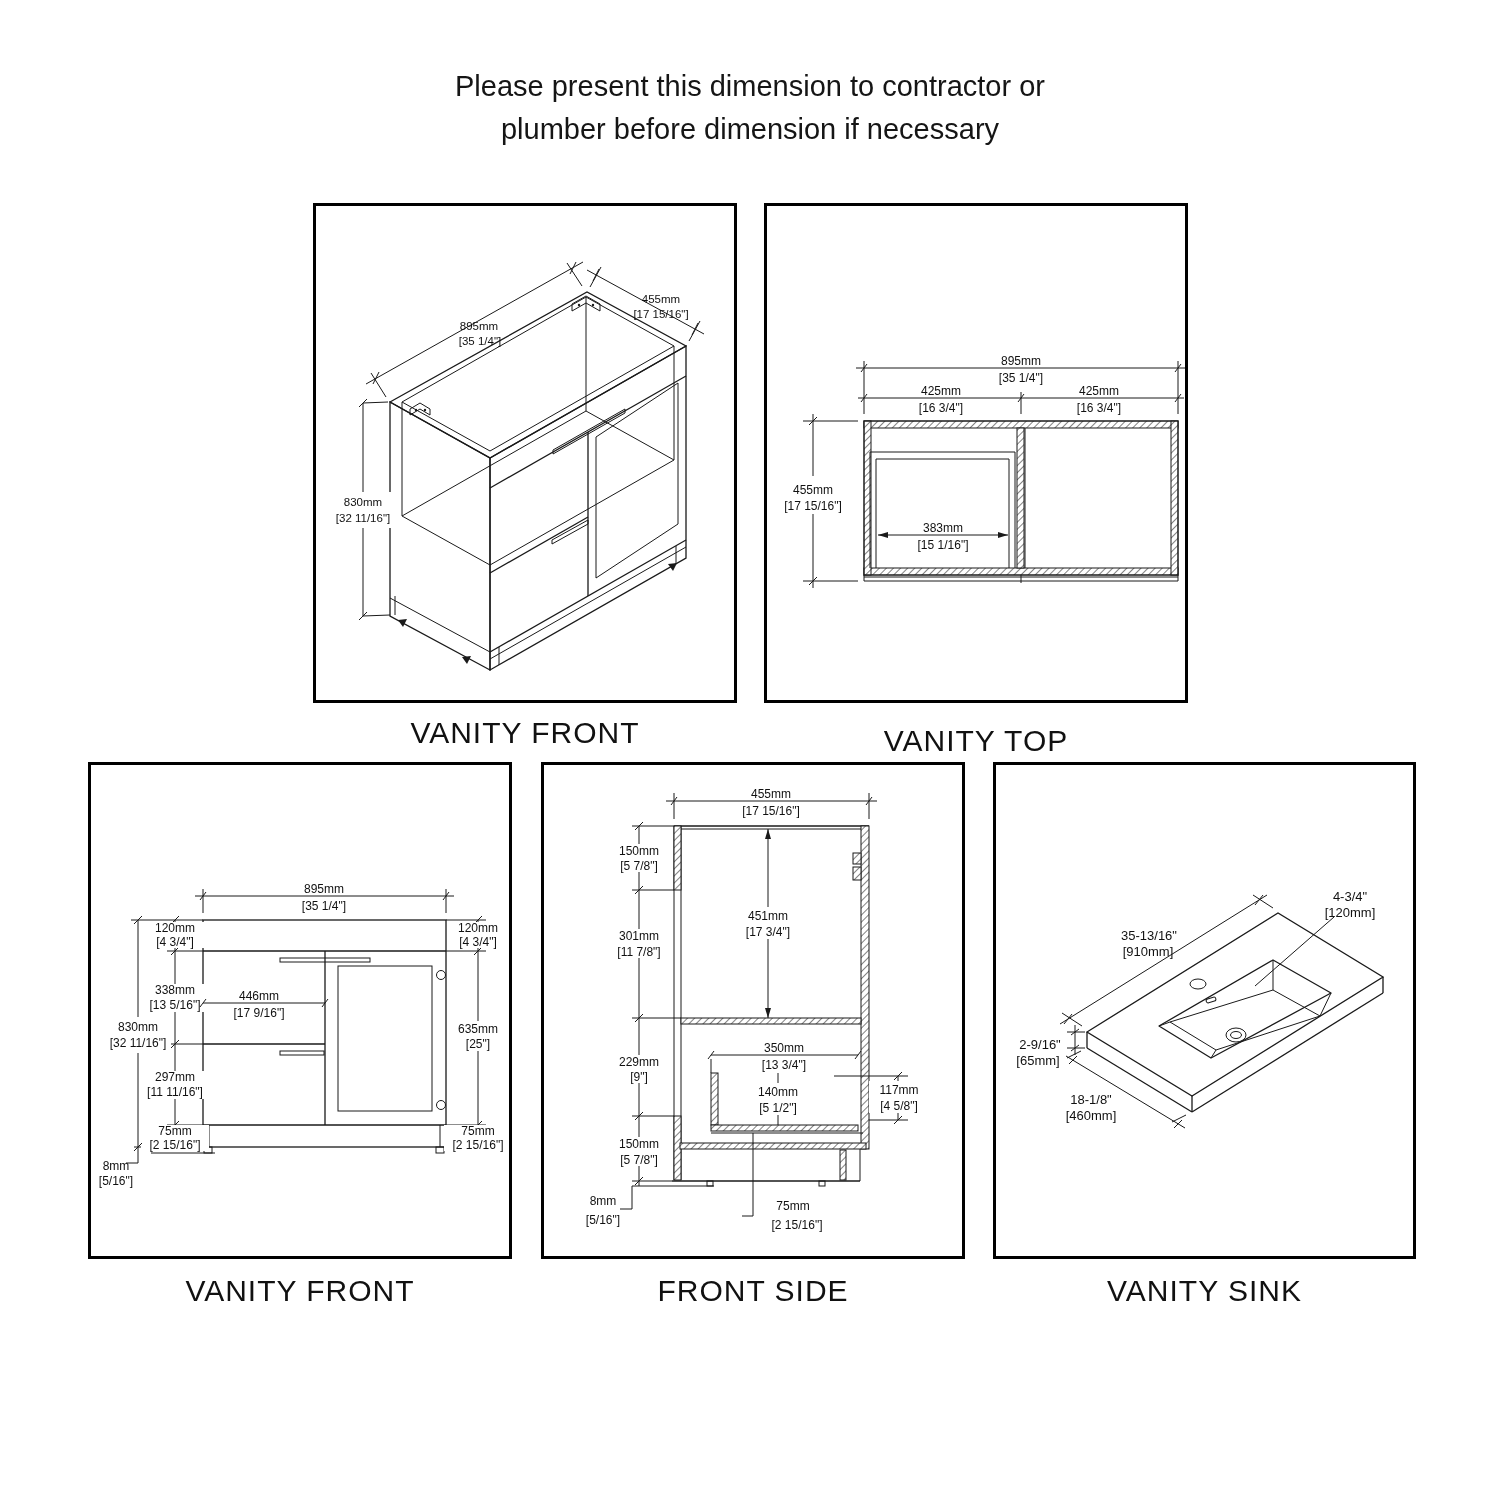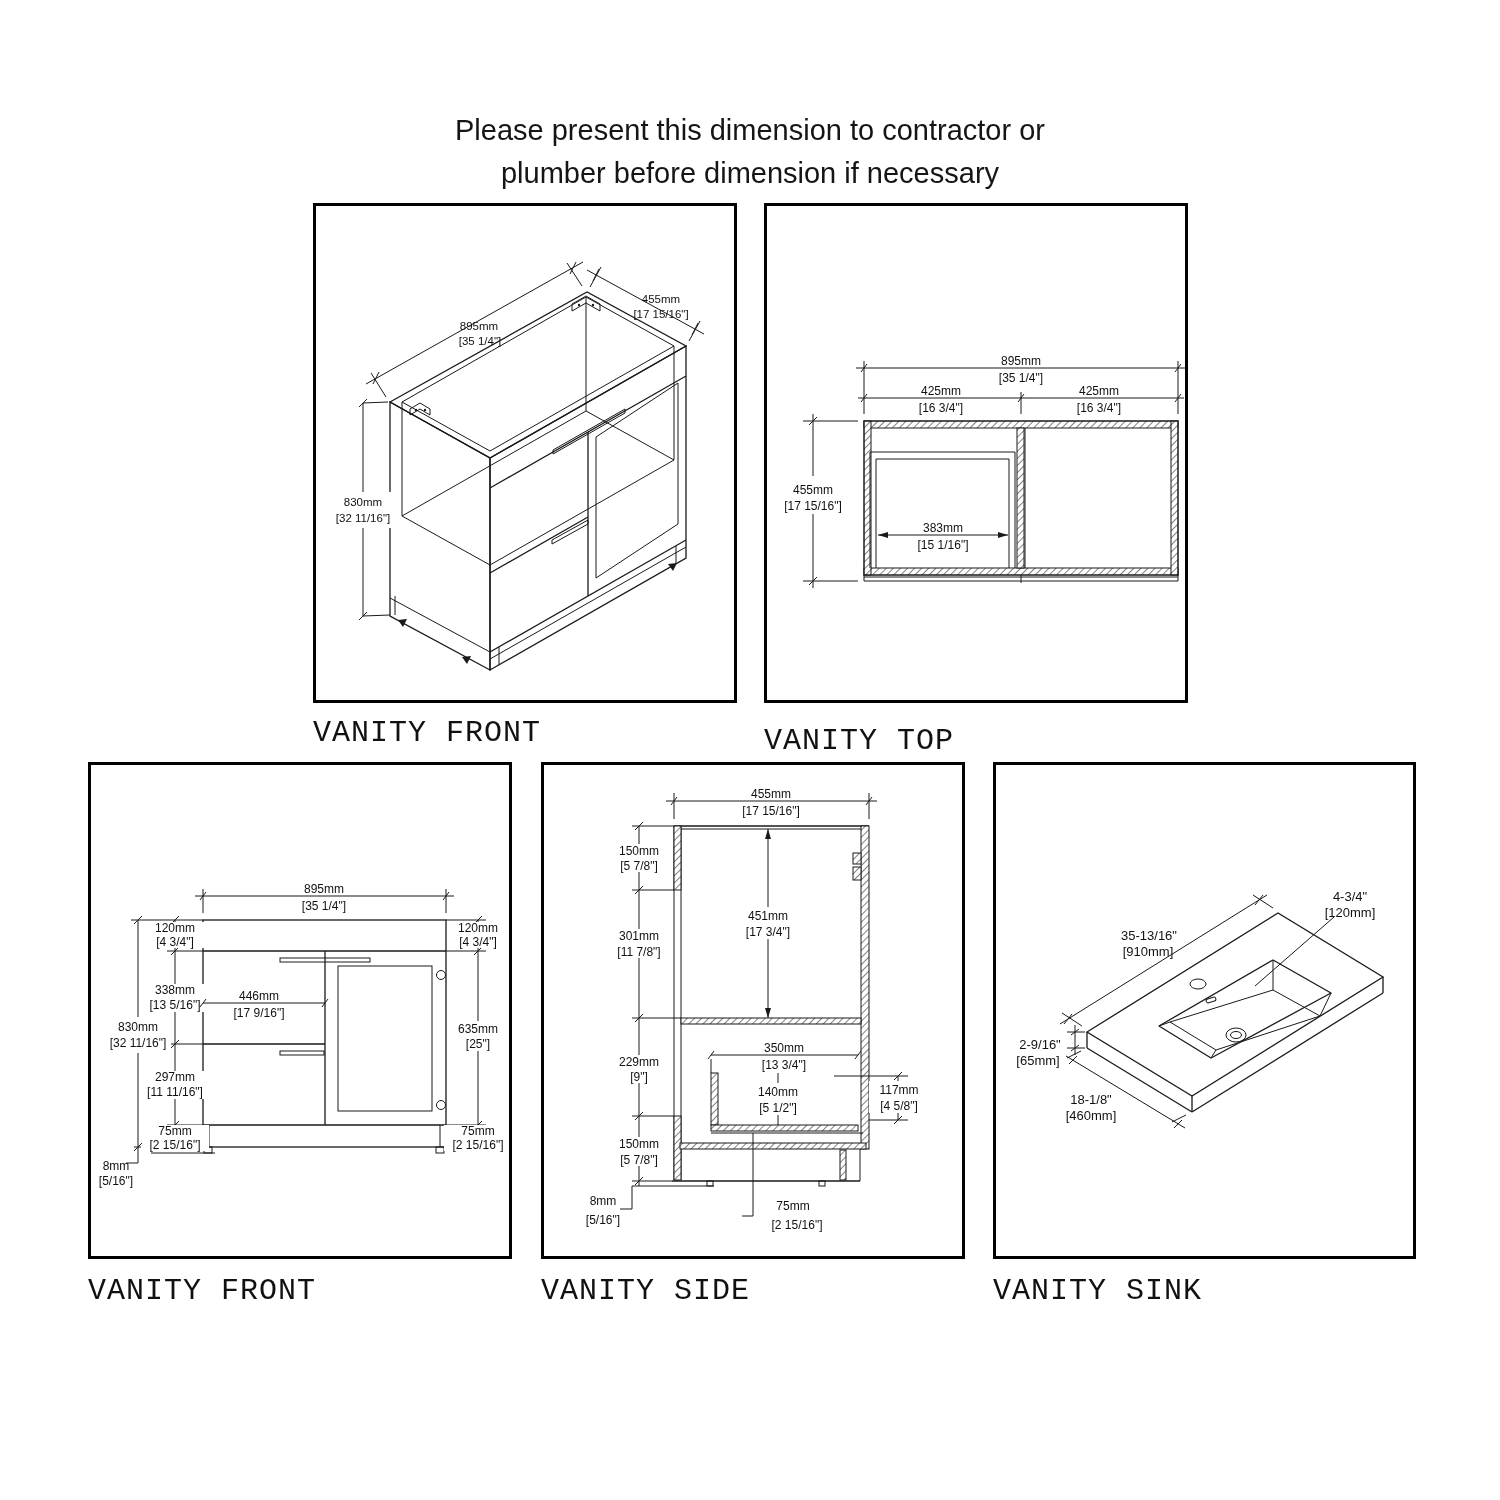--- a/index.html
+++ b/index.html
@@ -1,24 +1,24 @@
 <!DOCTYPE html>
 <html><head>
 <meta charset="utf-8">
 <style>
   html,body{margin:0;padding:0;}
   body{
     width:1500px;height:1500px;position:relative;background:#ffffff;
     font-family:"Liberation Sans","DejaVu Sans",sans-serif;color:#111;
     overflow:hidden;
   }
-  .hdr{position:absolute;left:0;width:1500px;text-align:center;font-size:29px;color:#151515;margin-top:44px;}
+  .hdr{position:absolute;left:0;width:1500px;text-align:center;font-size:29px;color:#151515;}
   .panel{position:absolute;background:#fff;border:3px solid #000;box-sizing:border-box;}
   .panel svg{position:absolute;left:0;top:0;}
-  .ptitle{position:absolute;text-align:left;font-size:30px;letter-spacing:1px;color:#111;white-space:nowrap;font-family:Liberation Mono, monospace;}
+  .ptitle{position:absolute;text-align:center;font-size:30px;letter-spacing:1px;color:#111;white-space:nowrap;}
   svg text{font-family:"Liberation Sans","DejaVu Sans",sans-serif;fill:#111;}
   .d12 text{font-size:12px;}
   .d11 text{font-size:11.5px;}
   .d13 text{font-size:13px;}
   .ln{stroke:#1a1a1a;stroke-width:1.3;fill:none;}
   .tn{stroke:#1a1a1a;stroke-width:1;fill:none;}
   .hv{fill:url(#hatch);stroke:#1a1a1a;stroke-width:1;}
   .wbg{fill:#ffffff;stroke:none;}
   .ar{fill:#1a1a1a;stroke:none;}
 </style>
@@ -366,21 +366,21 @@
     <text x="355" y="345" text-anchor="middle">[4 5/8"]</text>
   </g>
   <g>
     <line class="tn" x1="209" y1="368" x2="209" y2="451"></line>
     <line class="tn" x1="198" y1="451" x2="209" y2="451"></line>
     <text x="249" y="445" text-anchor="middle">75mm</text>
     <text x="253" y="464" text-anchor="middle">[2 15/16"]</text>
   </g>
 </svg>
 </div>
-<div class="ptitle" style="left:541px;top:1274px;width:424px">VANITY SIDE</div>
+<div class="ptitle" style="left:541px;top:1274px;width:424px">FRONT SIDE</div>
 
 <div class="panel" style="left:993px;top:762px;width:423px;height:497px">
 <svg width="417" height="491" viewBox="0 0 417 491" class="d13">
   <g>
     <polygon class="ln" points="91,267 282,148 387,212 196,331"></polygon>
     <line class="ln" x1="91" y1="267" x2="91" y2="283"></line>
     <line class="ln" x1="196" y1="331" x2="196" y2="347"></line>
     <line class="ln" x1="387" y1="212" x2="387" y2="228"></line>
     <line class="ln" x1="91" y1="283" x2="196" y2="347"></line>
     <line class="ln" x1="196" y1="347" x2="387" y2="228"></line>

